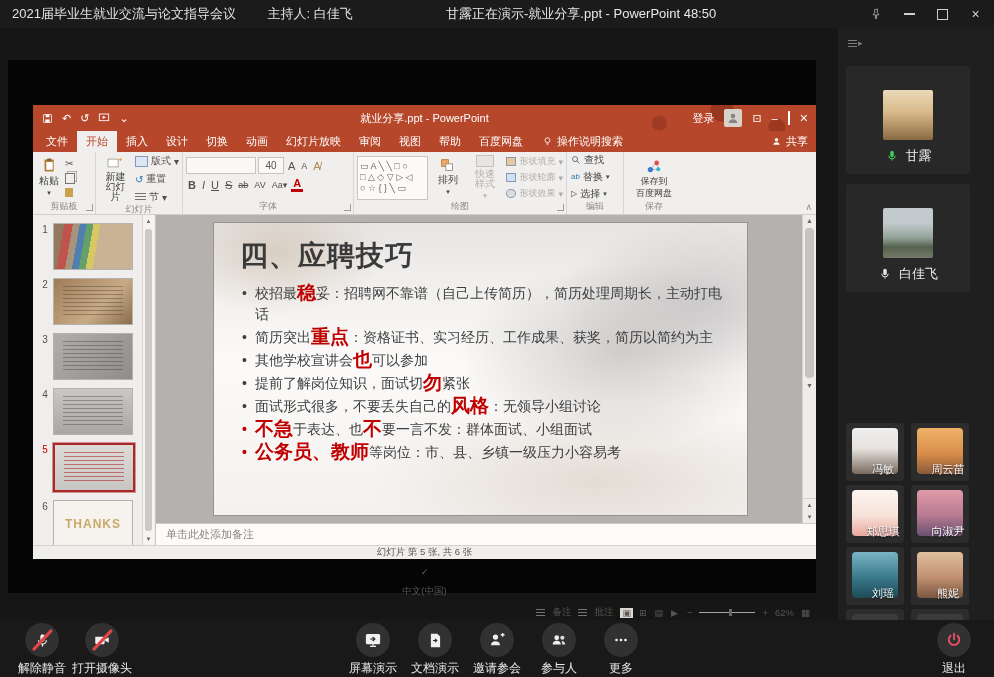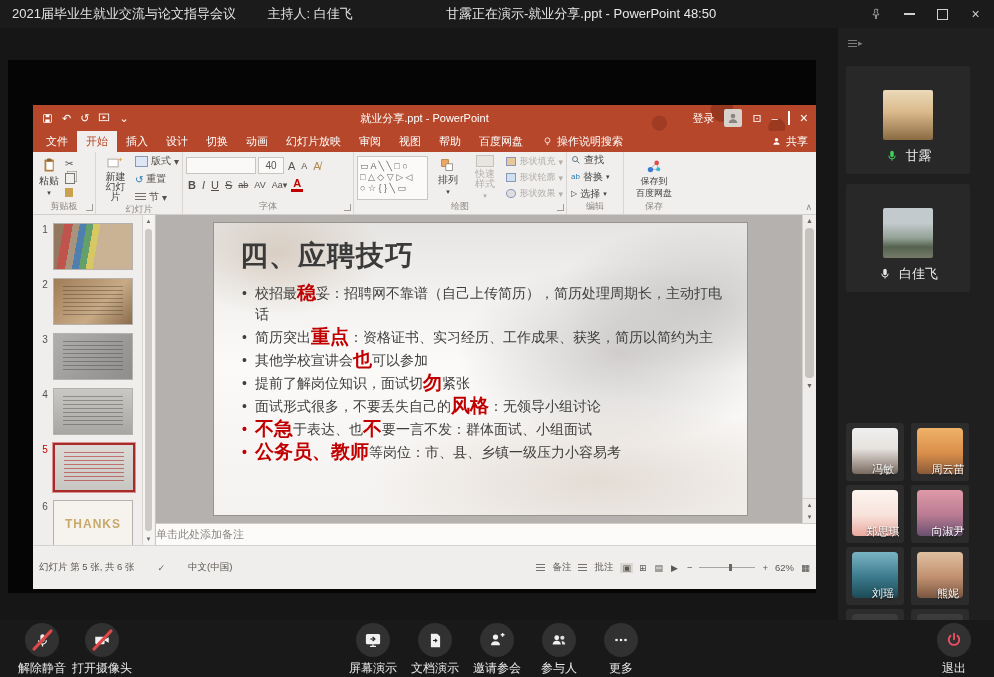--- a/index.html
+++ b/index.html
@@ -104,24 +104,24 @@
   .bullet{display:flex;font-size:14px;color:#3e3e3e;line-height:21px;margin-bottom:2px;}
   .bdot{width:13px;flex:none;color:#3e3e3e;}
   .bdot.red{color:#c00000;font-weight:bold;}
   .btxt{flex:1;}
   .em{color:#c00000;font-weight:bold;font-size:19px;line-height:14px;position:relative;top:1px;}
   .vscroll{position:absolute;right:0;top:0;bottom:0;width:13px;background:#efedeb;border-left:1px solid #d5d1ce;display:flex;flex-direction:column;align-items:center;font-size:7px;color:#6a6661;}
   .vthumb{width:9px;height:150px;background:#c6c2be;border-radius:4px;margin:2px 0;}
   .varrow{padding:2px 0;}
   .vnav{margin-top:auto;display:flex;flex-direction:column;align-items:center;border-top:1px solid #d5d1ce;width:100%;}
   .vnav span{padding:2px 0;}
-  .notes{height:21px;background:#fcfbfa;border-top:1px solid #cfcbc7;font-size:11px;color:#8a8680;line-height:21px;}
-
-  
-  .statusbar{height:13px;background:#f0eeec;border-top:1px solid #d5d1ce;display:flex;align-items:center;font-size:9.5px;color:#5a5651;padding:15px 6px;gap:23px;}
+  .notes{height:21px;background:#fcfbfa;border-top:1px solid #cfcbc7;font-size:11px;color:#8a8680;line-height:21px;padding-left:10px;}
+
+  
+  .statusbar{height:13px;background:#f0eeec;border-top:1px solid #d5d1ce;display:flex;align-items:center;font-size:9.5px;color:#5a5651;padding:0 6px;gap:8px;flex-direction:column;}
   .sb-right{margin-left:auto;display:flex;align-items:center;gap:7px;}
   .sb-ic{font-size:9px;color:#6a6661;}
   .sb-view{display:flex;gap:4px;font-size:9px;}
   .sb-view span{padding:0 2px;}
   .sb-view .on{background:#dcd8d4;}
   .zoom-track{width:56px;height:1px;background:#a8a4a0;position:relative;}
   .zoom-knob{position:absolute;left:52%;top:-3px;width:3px;height:7px;background:#6a6661;}
 
   
   .sidebar{position:absolute;left:838px;top:28px;width:156px;height:592px;background:#1f1f1f;overflow:hidden;}

